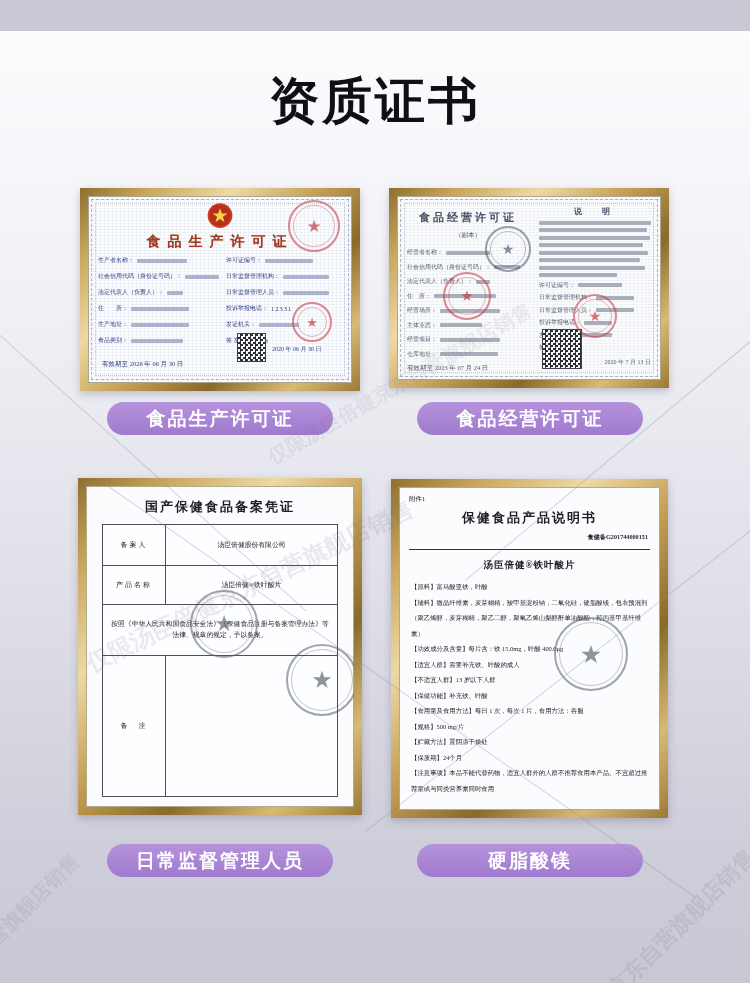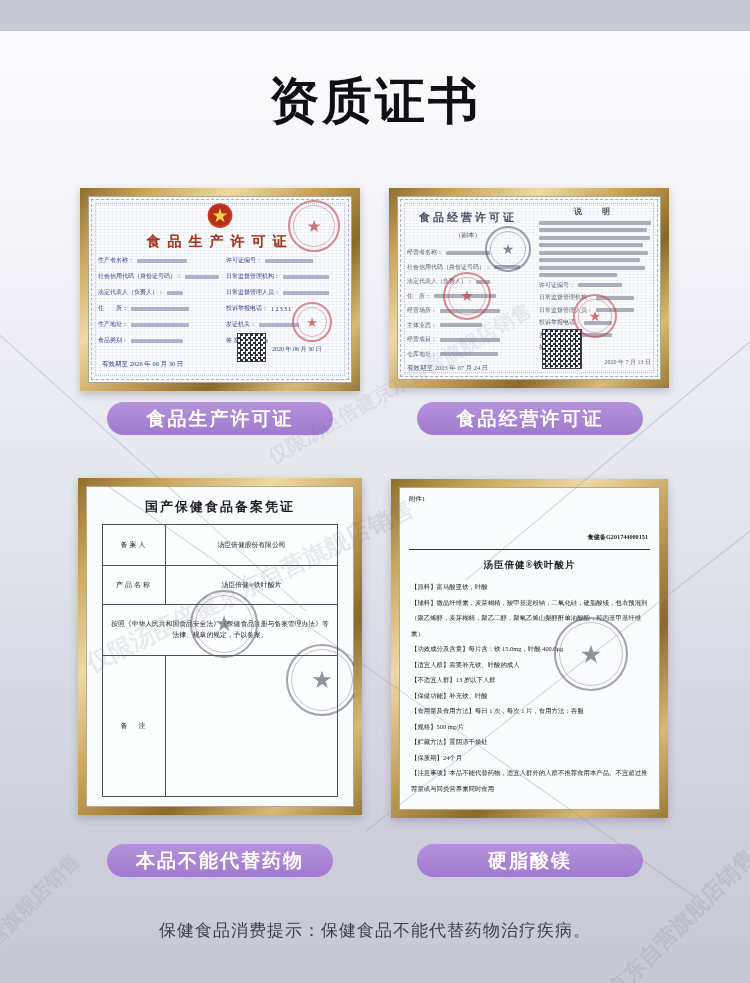--- a/index.html
+++ b/index.html
@@ -314,20 +314,21 @@
         </div>
       <div class="stamp gray" style="top:158px;left:200px;width:68px;height:68px">
           <span class="star" style="font-size:24px">★</span>
         </div>
     </div>
   </div>
 
   <div class="frame" id="cert4">
     <div class="paper">
       <div class="c4-att">附件1</div>
+      <div class="c4-title">保健食品产品说明书</div>
       <div class="c4-reg">食健备G201744000151</div>
       <div class="c4-hr"></div>
       <div class="c4-name">汤臣倍健®铁叶酸片</div>
       <div class="c4-lines">
         <div>【原料】富马酸亚铁，叶酸</div>
         <div>【辅料】微晶纤维素，麦芽糊精，羧甲基淀粉钠，二氧化硅，硬脂酸镁，包衣预混剂（聚乙烯醇，麦芽糊精，聚乙二醇，聚氧乙烯山梨醇酐单油酸酯，羟丙基甲基纤维素）</div>
         <div>【功效成分及含量】每片含：铁 15.0mg，叶酸 400.0μg</div>
         <div>【适宜人群】需要补充铁、叶酸的成人</div>
         <div>【不适宜人群】13 岁以下人群</div>
         <div>【保健功能】补充铁、叶酸</div>
@@ -336,24 +337,23 @@
         <div>【贮藏方法】置阴凉干燥处</div>
         <div>【保质期】24个月</div>
         <div>【注意事项】本品不能代替药物，适宜人群外的人群不推荐食用本产品。不宜超过推荐量或与同类营养素同时食用</div>
       </div>
       <div class="stamp gray" style="top:130px;left:155px;width:70px;height:70px">
           <span class="star" style="font-size:25px">★</span>
         </div>
     </div>
   </div>
 
-  <div class="pill" id="pill3">本品不能代替药物</div>
+  <div class="pill" id="pill3">日常监督管理人员</div>
   <div class="pill" id="pill4">硬脂酸镁</div>
 
-  <div class="tip">保健食品消费提示：保健食品不能代替药物治疗疾病。</div>
 
   <div class="wline" style="top:470px;left:-60px;width:420px;transform:rotate(42deg)"></div>
   <div class="wline" style="top:400px;left:400px;width:560px;transform:rotate(-40deg)"></div>
   <div class="wline" style="top:690px;left:40px;width:720px;transform:rotate(35deg)"></div>
   <div class="wline" style="top:640px;left:300px;width:620px;transform:rotate(-38deg)"></div>
   <div class="wm" style="left:70px;top:570px;font-size:24px;opacity:.13;transform:rotate(-26deg)">仅限汤臣倍健京东自营旗舰店销售</div>
   <div class="wm" style="left:250px;top:370px;font-size:20px;opacity:.10;transform:rotate(-30deg)">仅限汤臣倍健京东自营旗舰店销售</div>
 
   <div class="wm" style="left:-180px;top:950px;font-size:20px;opacity:.12;transform:rotate(-45deg)">仅限汤臣倍健京东自营旗舰店销售</div>
   <div class="wm" style="left:470px;top:955px;font-size:22px;opacity:.14;transform:rotate(-45deg)">仅限汤臣倍健京东自营旗舰店销售</div>

